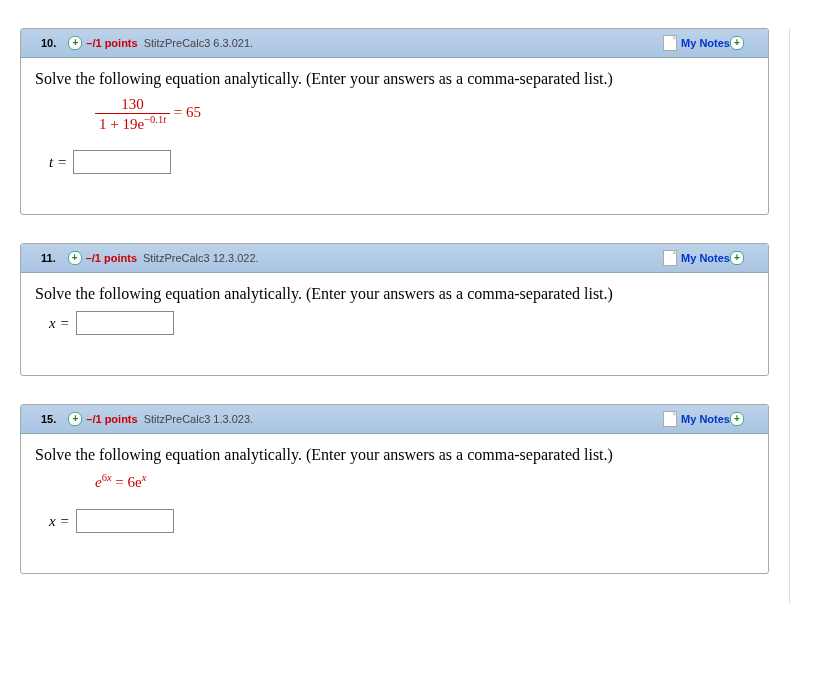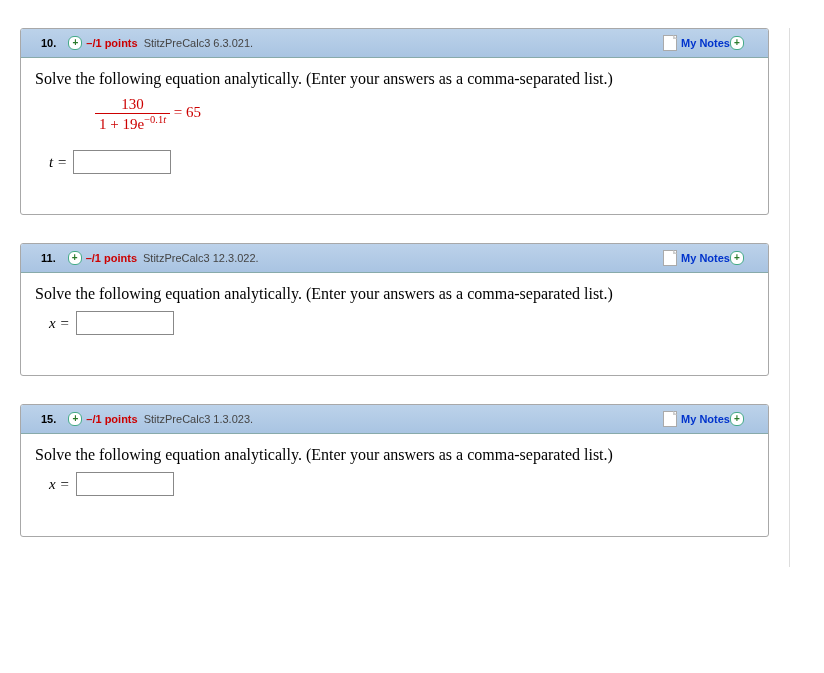--- a/index.html
+++ b/index.html
@@ -215,20 +215,23 @@
       <span class="plus-icon">+</span>
       <span class="points">–/1 points</span>
       <span class="source">StitzPreCalc3 1.3.023.</span>
       <span class="spacer"></span>
       <span class="note-icon"></span>
       <span class="mynotes">My Notes</span>
       <span class="plus-icon">+</span>
     </div>
     <div class="qbody">
       <div class="instr">Solve the following equation analytically. (Enter your answers as a comma-separated list.)</div>
+      <div class="eqwrap">
+        <span class="ital">e</span><span class="superscript"><span>6</span><span class="ital">x</span></span><span> = 6e</span><span class="superscript ital">x</span>
+      </div>
       <div class="ansrow">
         <span class="varlabel">x =</span>
         <input class="ansinput" type="text" style="">
       </div>
     </div>
   </div>
 
 </div>
 
 </body></html>

